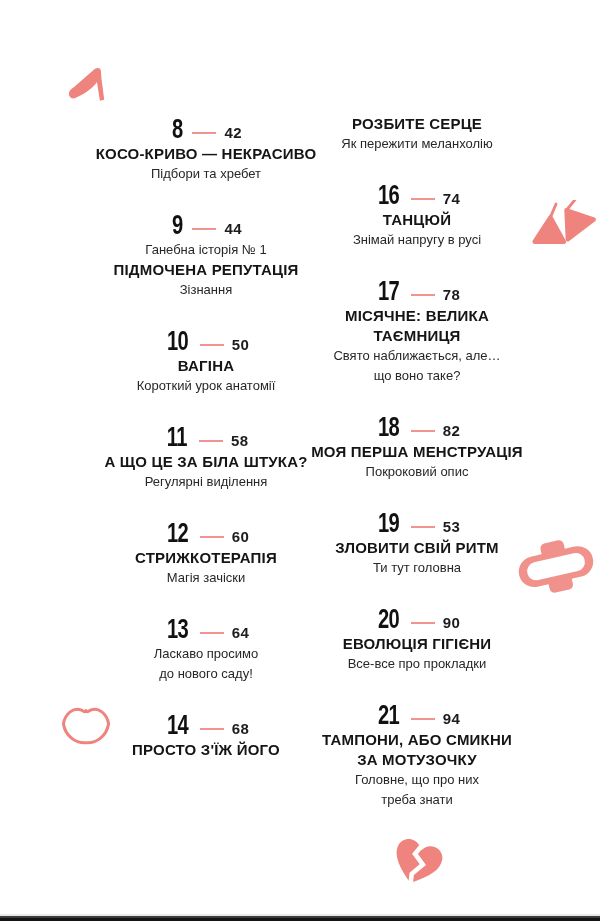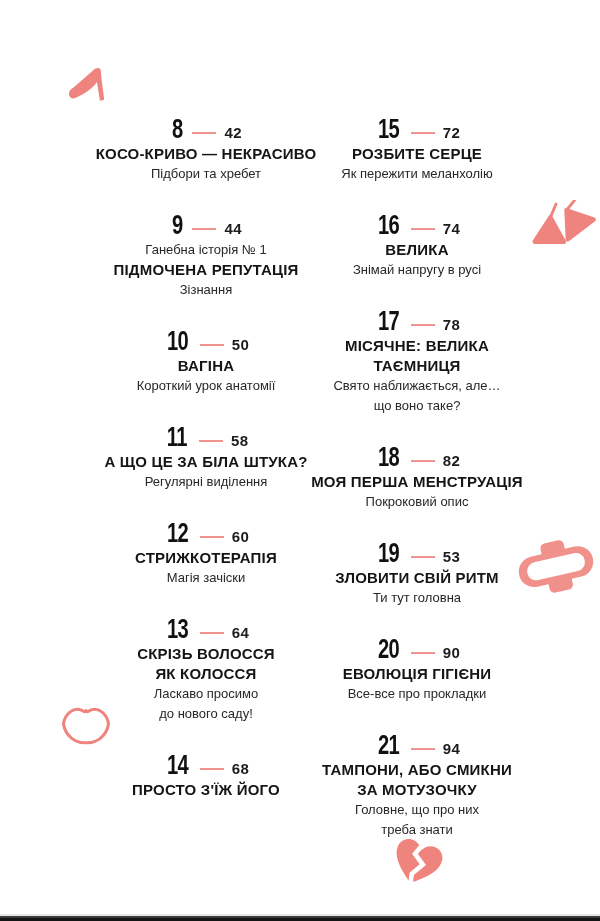--- a/index.html
+++ b/index.html
@@ -135,56 +135,49 @@
       <div class="title">СТРИЖКОТЕРАПІЯ</div>
       <div class="subtitle">Магія зачіски</div>
     </div>
 
     <div class="entry">
       <div class="entry-head">
         <span class="num">13</span>
         <span class="dash" style="background: rgb(239, 148, 142);"></span>
         <span class="pg">64</span>
       </div>
-      <div class="title">СКРІЗЬ ВОЛОССЯ
-ЯК КОЛОССЯ</div>
       <div class="subtitle">Ласкаво просимо
 до нового саду!</div>
     </div>
 
     <div class="entry">
       <div class="entry-head">
         <span class="num">14</span>
         <span class="dash" style="background: rgb(239, 148, 142);"></span>
         <span class="pg">68</span>
       </div>
       <div class="title">ПРОСТО З'ЇЖ ЙОГО</div>
     </div>
 
   </div>
 
   <div class="col col-right">
 
     <div class="entry">
-      <div class="entry-head">
-        <span class="num">15</span>
-        <span class="dash" style="background: rgb(239, 148, 142);"></span>
-        <span class="pg">72</span>
-      </div>
       <div class="title">РОЗБИТЕ СЕРЦЕ</div>
       <div class="subtitle">Як пережити меланхолію</div>
     </div>
 
     <div class="entry">
       <div class="entry-head">
         <span class="num">16</span>
         <span class="dash" style="background: rgb(239, 148, 142);"></span>
         <span class="pg">74</span>
       </div>
-      <div class="title">ВЕЛИКА</div>
+      <div class="title">ТАНЦЮЙ</div>
       <div class="subtitle">Знімай напругу в русі</div>
     </div>
 
     <div class="entry">
       <div class="entry-head">
         <span class="num">17</span>
         <span class="dash" style="background: rgb(239, 148, 142);"></span>
         <span class="pg">78</span>
       </div>
       <div class="title">МІСЯЧНЕ: ВЕЛИКА

